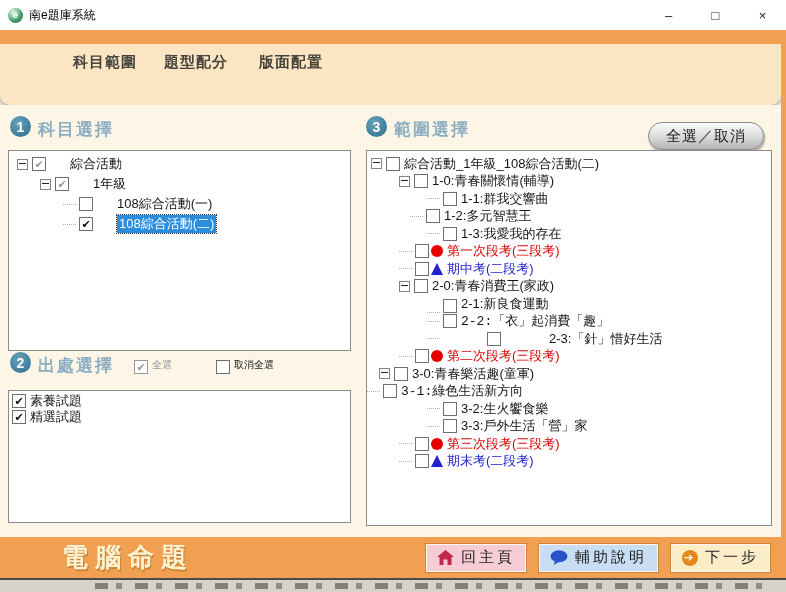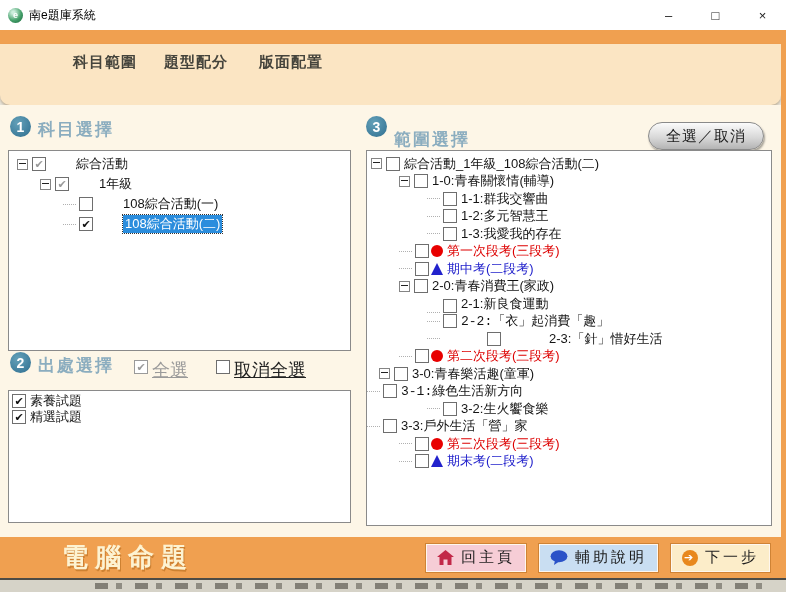--- a/index.html
+++ b/index.html
@@ -45,24 +45,24 @@
   .cb.gray{color:#9a9a9a;} .cb.gray::after{content:"✔";}
   .cb.disabled{border-color:#9a9a9a;}
   .bullet-red{width:12px;height:12px;border-radius:50%;background:#e80000;flex:none;margin-left:2px;}
   .bullet-blue{width:0;height:0;border-left:6px solid transparent;border-right:6px solid transparent;
                border-bottom:12px solid #2222cc;flex:none;margin-left:2px;}
   .lbl{margin-left:4px;}
   .lbl.red{color:#dd0000;} .lbl.blue{color:#2222cc;}
   .lbl.selected{background:#2b8ddd;color:#fff;outline:1px dotted #333;padding:0 2px;}
   .p1 .trow{height:20px;}
   .p1 .cb{margin-right:10px;}
-  .p1 .lbl{margin-left:20px;}
+  .p1 .lbl{margin-left:14px;}
   .p3 .trow{height:17.5px;}
   
-  .hdr-cb-label{position:absolute;font-size:18px;color:#222;text-decoration:underline;}
+  .hdr-cb-label{position:absolute;font-size:10px;color:#222;}
   .hdr-cb-label.gray{color:#9a9a9a;}
   .p2row{display:flex;align-items:center;height:16px;padding-left:3px;font-size:13px;color:#141414;}
   
   .toggle-btn{position:absolute;left:648px;top:17px;width:114px;height:26px;border-radius:14px;
               background:linear-gradient(#fbfbfb,#d9d9d9 55%,#b4b4b4);border:1px solid #8a8a8a;
               box-shadow:1px 2px 2px rgba(0,0,0,.35);display:flex;align-items:center;justify-content:center;
               font-size:15px;color:#1c1c1c;letter-spacing:1px;cursor:default;}
   
   .footer{position:absolute;top:537px;left:0;width:786px;height:41px;background:#f0a050;
           display:flex;align-items:center;}
@@ -150,39 +150,39 @@
           <span class="cb black"></span>
           <span class="lbl">素養試題</span>
         </div>
         <div class="p2row">
           <span class="cb black"></span>
           <span class="lbl">精選試題</span>
         </div>
       </div>
 
     <div class="num-circle" style="left:366px;top:11px">3</div>
-    <div class="panel-title" style="left:394px;top:23px">範圍選擇</div>
+    <div class="panel-title" style="left:394px;top:13px">範圍選擇</div>
     <div class="toggle-btn">全選／取消</div>
     <div class="listbox p3" style="left:366px;top:45px;width:404px;height:370px;padding-top:4px" id="range-tree">
         <div class="trow" style="padding-left: 4px;">
           <span class="exp"></span>
           <span class="cb"></span>
           <span class="lbl">綜合活動_1年級_108綜合活動(二)</span>
         </div>
         <div class="trow" style="padding-left: 32px;">
           <span class="exp"></span>
           <span class="cb"></span>
           <span class="lbl">1-0:青春關懷情(輔導)</span>
         </div>
         <div class="trow" style="padding-left: 60px;">
           <span class="sp"></span>
           <span class="cb"></span>
           <span class="lbl">1-1:群我交響曲</span>
         </div>
-        <div class="trow" style="padding-left: 60px;">
+        <div class="trow" style="padding-left: 43px;">
           <span class="sp"></span>
           <span class="cb"></span>
           <span class="lbl">1-2:多元智慧王</span>
         </div>
         <div class="trow" style="padding-left: 60px;">
           <span class="sp"></span>
           <span class="cb"></span>
           <span class="lbl">1-3:我愛我的存在</span>
         </div>
         <div class="trow" style="padding-left: 32px;">
@@ -231,21 +231,21 @@
         <div class="trow" style=" font-family: Liberation Mono, monospace;">
           <span class="sp"></span>
           <span class="cb"></span>
           <span class="lbl">3-1:綠色生活新方向</span>
         </div>
         <div class="trow" style="padding-left: 60px;">
           <span class="sp"></span>
           <span class="cb"></span>
           <span class="lbl">3-2:生火饗食樂</span>
         </div>
-        <div class="trow" style="">
+        <div class="trow" style="padding-left: 60px;">
           <span class="sp"></span>
           <span class="cb"></span>
           <span class="lbl">3-3:戶外生活「營」家</span>
         </div>
         <div class="trow" style="padding-left: 32px;">
           <span class="sp"></span>
           <span class="cb"></span>
           <span class="bullet-red"></span>
           <span class="lbl red">第三次段考(三段考)</span>
         </div>

